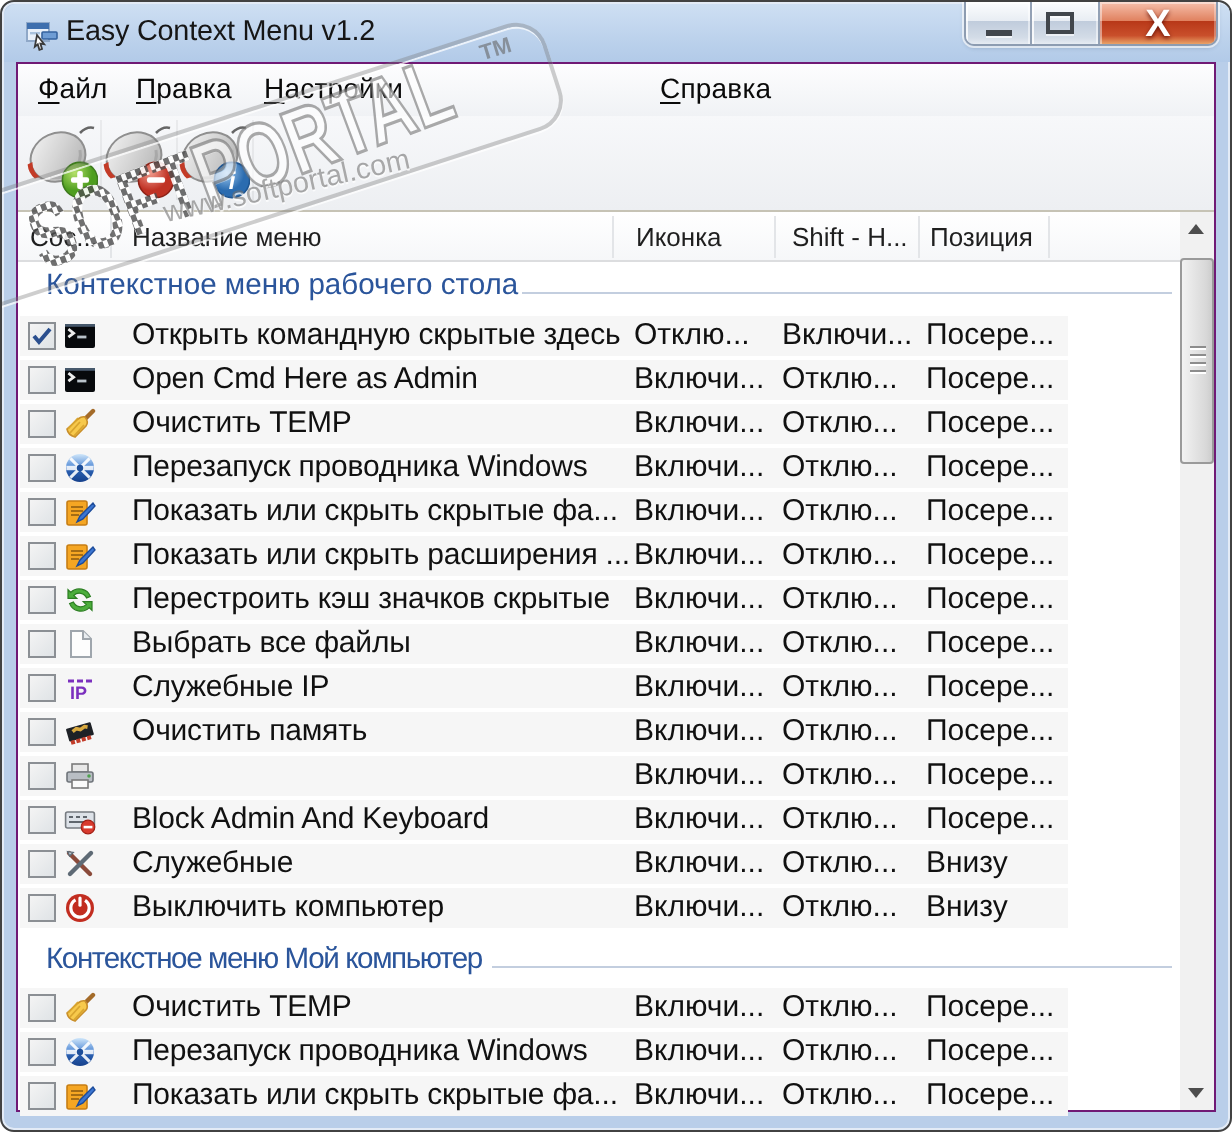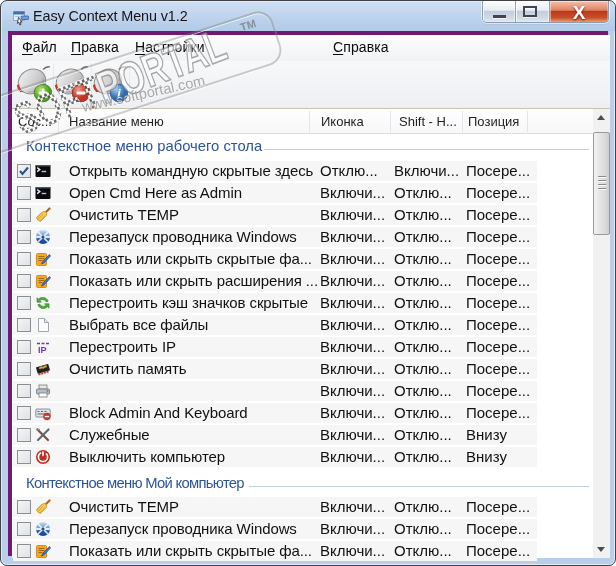--- a/index.html
+++ b/index.html
@@ -18,21 +18,21 @@
        background:linear-gradient(#FCFDFE 0%,#E8EDF3 45%,#C0CCDC 46%,#D3DCE7 85%,#E6EBF2 100%);}
   .cap.min{width:33px;}
   .cap.max{width:34px;}
   .cap.close{width:58px;border-right:none;
        box-shadow:inset 1px 1px 0 rgba(255,255,255,.45),inset -1px 0 0 rgba(255,255,255,.3);
        background:linear-gradient(#F6C0AC 0%,#E0815F 45%,#B83818 46%,#C94F2B 80%,#E9A267 100%);}
   .glyph-min{position:absolute;left:10px;top:14px;width:13px;height:3px;background:#41464C;box-shadow:0 1px 0 rgba(255,255,255,.7);}
   .glyph-max{position:absolute;left:7px;top:5px;width:14px;height:11px;border:2px solid #41464C;box-shadow:0 1px 0 rgba(255,255,255,.6),inset 0 1px 0 rgba(255,255,255,.6);background:transparent;}
   .glyph-x{position:absolute;left:0;top:1px;width:100%;text-align:center;color:#fff;font-size:19px;font-weight:bold;text-shadow:0 1px 2px rgba(90,10,0,.85);}
   
-  .client{position:absolute;left:7px;top:30px;width:600px;height:525px;border:4px solid #701a75;background:#0f766e;}
+  .client{position:absolute;left:7px;top:30px;width:600px;height:525px;border:1px solid #701a75;background:#0f766e;}
   .menubar{position:absolute;left:0;top:0;width:598px;height:26px;background:linear-gradient(#FDFDFE,#F0F2F5);}
   .menubar span{position:absolute;top:4px;font-size:14px;color:#0A0A0A;letter-spacing:0.1px;}
   .menubar u{text-decoration:underline;text-underline-offset:2px;}
   .toolbar{position:absolute;left:0;top:26px;width:598px;height:48px;
        background:linear-gradient(#F7F8FA,#EDEFF2);border-bottom:1px solid #C6C3B5;}
   .tbtn{position:absolute;top:2px;width:38px;height:40px;border-right:1px solid rgba(0,0,0,0.05);}
   
   .list{position:absolute;left:0;top:74px;width:598px;height:449px;background:#fff;}
   .hdr{position:absolute;left:0;top:0;width:581px;height:25px;background:linear-gradient(#FFFFFF,#F6F7F9);border-bottom:1px solid #DCDDDF;}
   .hdr span{position:absolute;top:5px;font-size:13px;color:#1F1F1F;}
@@ -286,21 +286,21 @@
           <span class="v1">Включи...</span>
           <span class="v2">Отклю...</span>
           <span class="v3">Посере...</span>
         </div>
       <div class="row" style="top:228px">
           <div class="cb"></div>
           <svg class="ricon" style="" width="16" height="16" viewBox="0 0 16 16">
             <path d="M2 4.5 h3 M6.5 4.5 h3 M11 4.5 h3" stroke="#7B2FBE" stroke-width="1.6"></path>
             <text x="3" y="13.5" font-family="Liberation Sans" font-size="9" font-weight="bold" fill="#7B2FBE">IP</text>
           </svg>
-          <span class="rowtxt">Перестроить IP</span>
+          <span class="rowtxt">Служебные IP</span>
           <span class="v1">Включи...</span>
           <span class="v2">Отклю...</span>
           <span class="v3">Посере...</span>
         </div>
       <div class="row" style="top:250px">
           <div class="cb"></div>
           <svg class="ricon" style="" width="16" height="16" viewBox="0 0 16 16">
             <g transform="rotate(-16 8 8)">
               <rect x="1.6" y="4.6" width="12.8" height="6.6" rx="0.5" fill="#1E2126"></rect>
               <rect x="2.2" y="11" width="2" height="2" fill="#C23B28"></rect>

